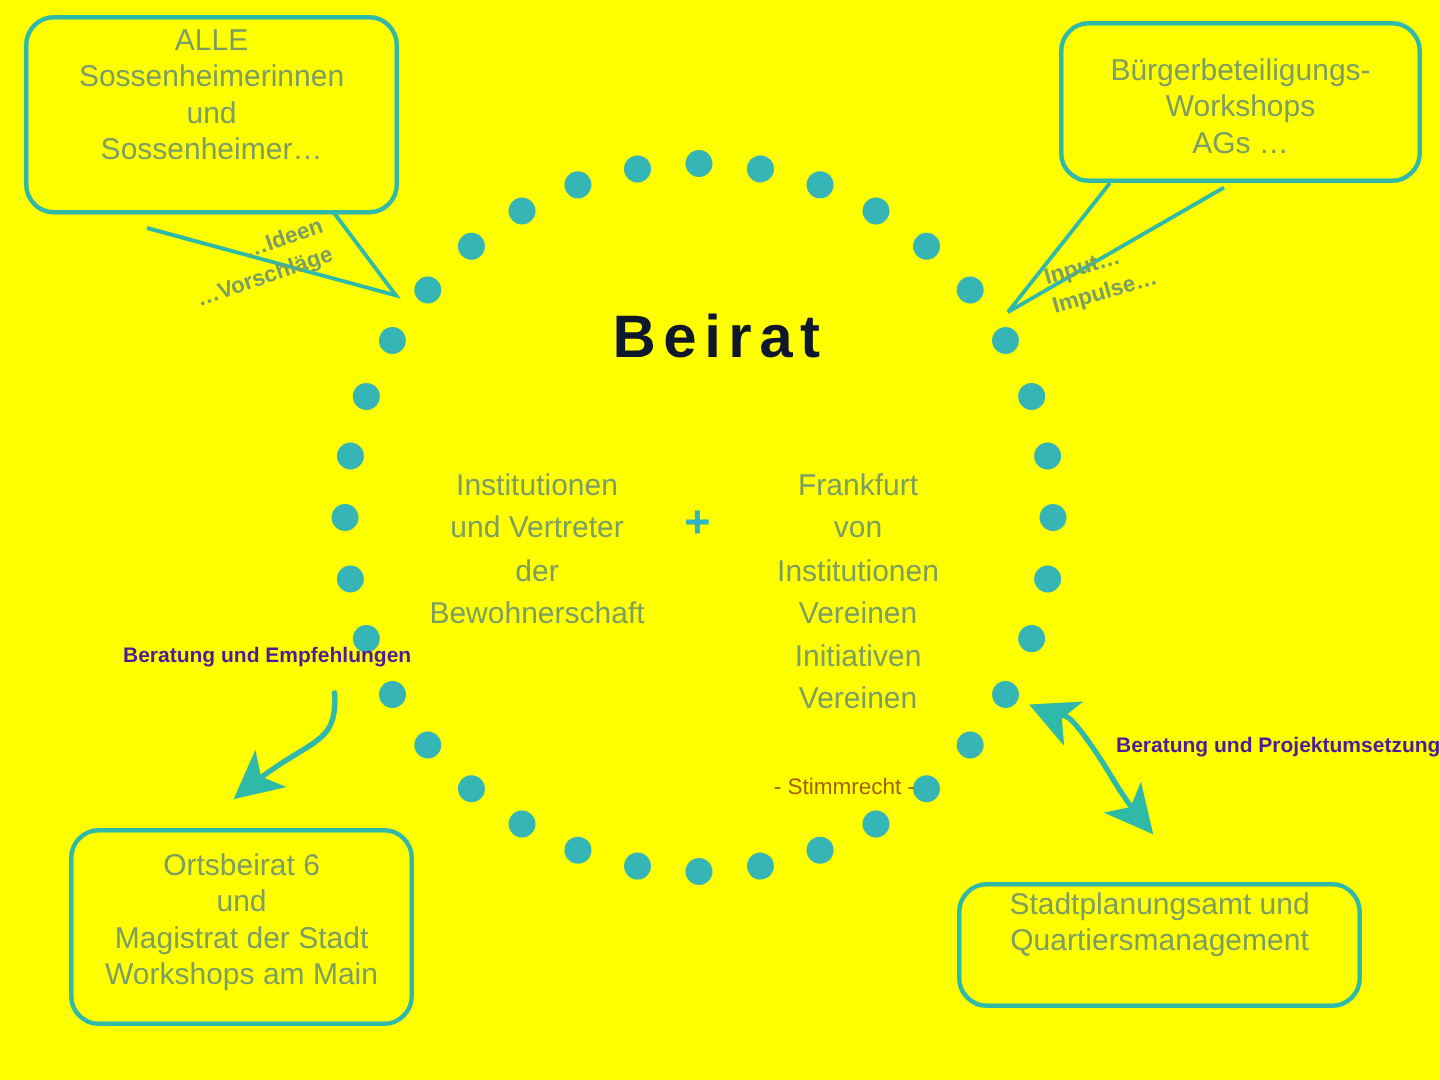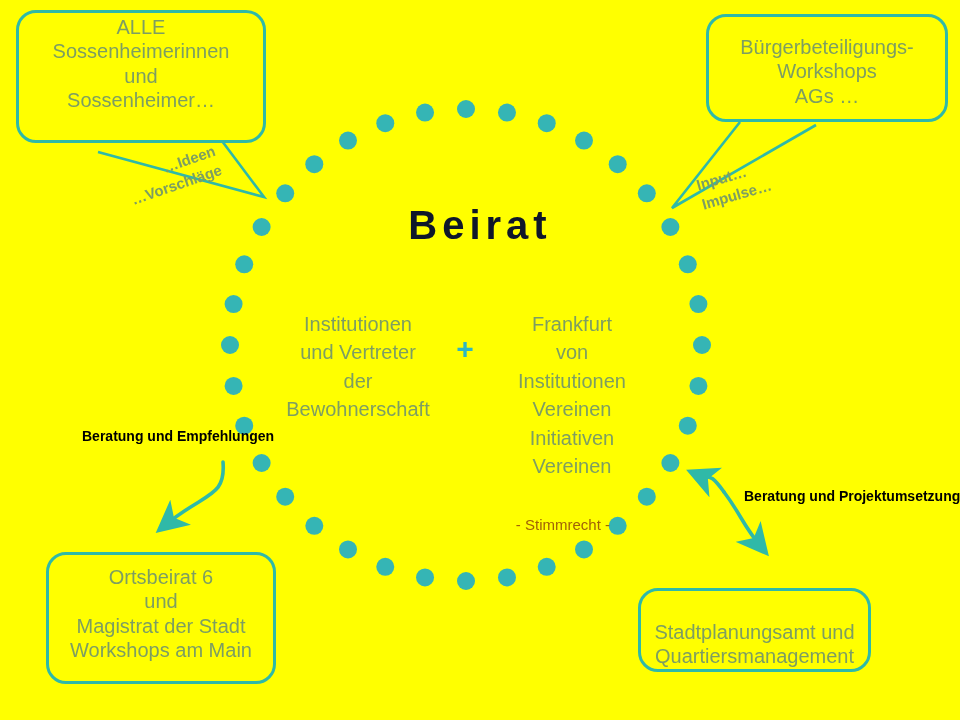--- a/index.html
+++ b/index.html
@@ -43,23 +43,23 @@
     left: 706px; top: 14px; width: 242px; height: 108px;
     font-size: 20px;
     padding-top: 18px;
   }
   #bubble-ortsbeirat {
     left: 46px; top: 552px; width: 230px; height: 132px;
     font-size: 20px;
     padding-top: 10px;
   }
   #bubble-stadtplanung {
-    left: 638px; top: 588px; width: 233px; height: 84px;
-    font-size: 20px;
-    padding-top: 29px;
+    left: 638px; top: 588px; width: 270px; height: 84px;
+    font-size: 20px;
+    padding-top: 0;
   }
 
   .tail-label {
     position: absolute;
     color: #7d9e62;
     font-size: 15px;
     font-weight: bold;
     line-height: 1.3;
     white-space: nowrap;
   }
@@ -72,21 +72,21 @@
   #label-input {
     left: 694px; top: 176px;
     transform: rotate(-16deg);
     transform-origin: left top;
     text-align: left;
   }
   .tail-label .ln { display: block; }
 
   .arrow-label {
     position: absolute;
-    color: #000000;
+    color: #4c1d95;
     font-size: 14px;
     font-weight: bold;
     line-height: 1.35;
     text-align: center;
     white-space: nowrap;
   }
   #label-beratung-empfehlungen { left: 82px; top: 427px; width: 130px; }
   #label-beratung-projekt { left: 744px; top: 487px; width: 170px; }
 
   #title-beirat {

